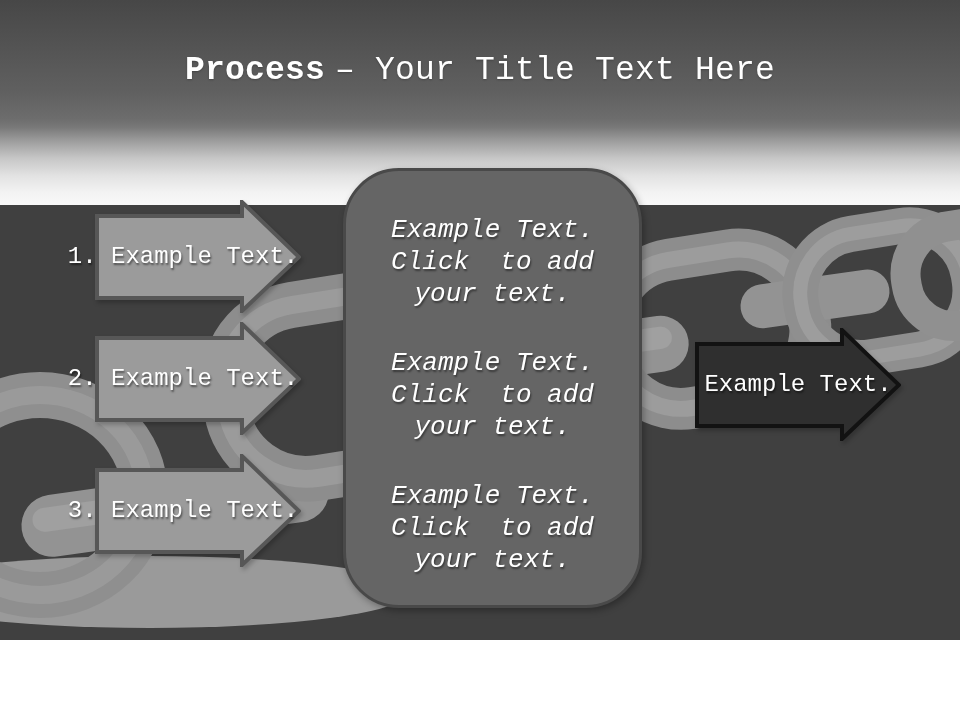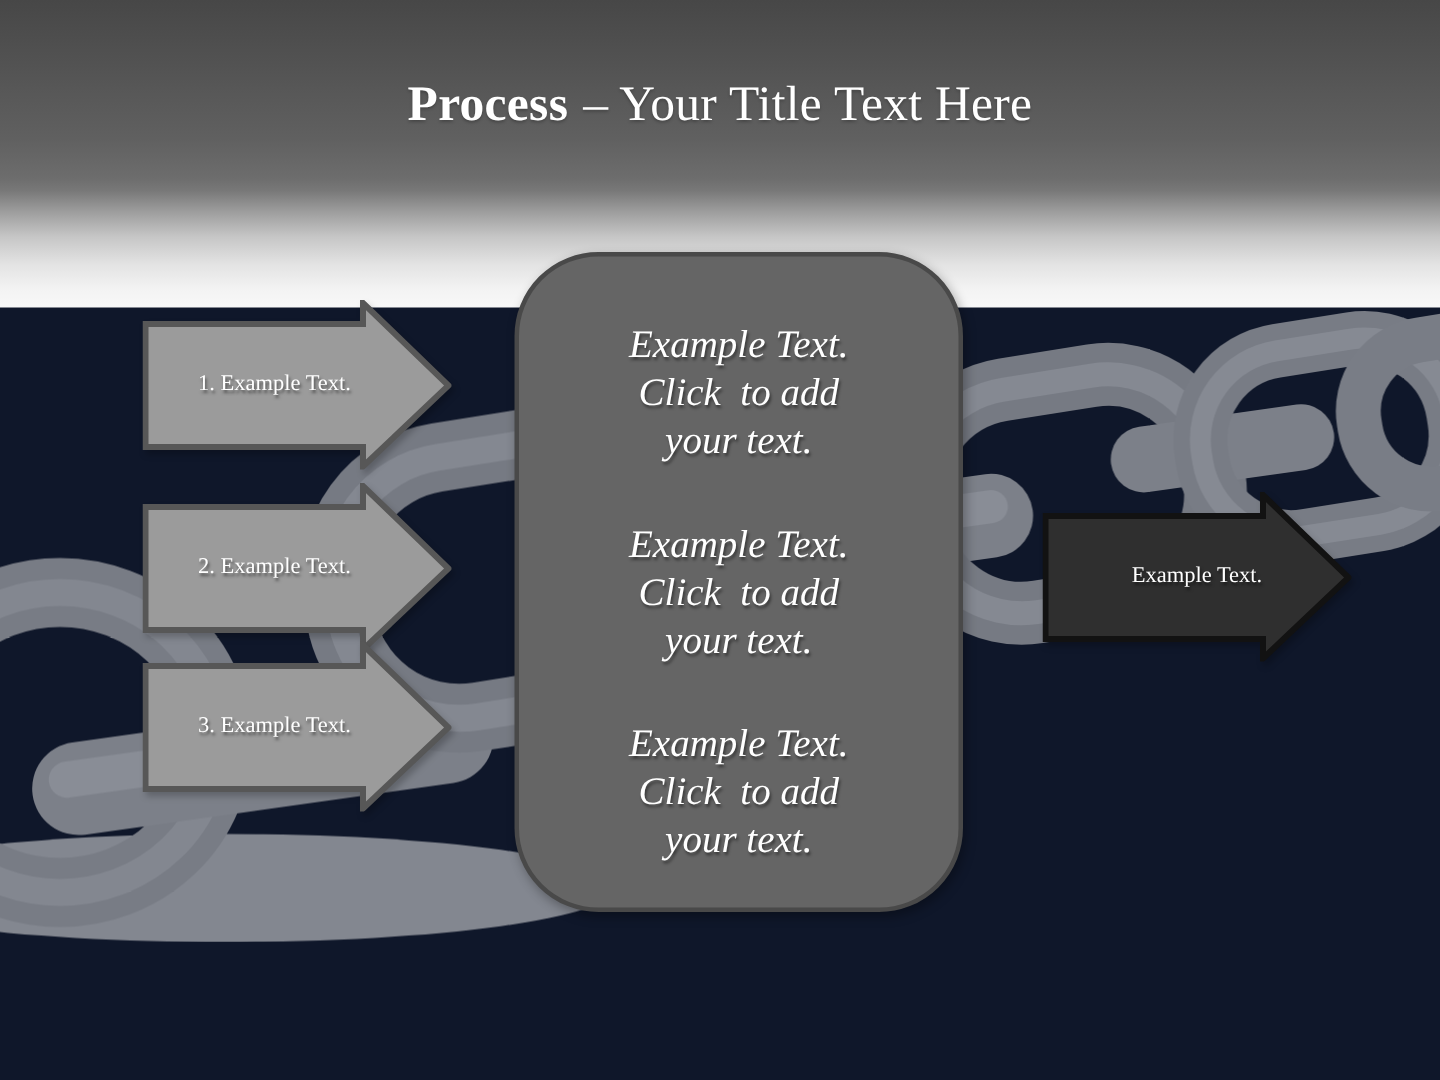--- a/index.html
+++ b/index.html
@@ -1,21 +1,21 @@
 <!DOCTYPE html>
 <html><head>
 <meta charset="utf-8">
 <style>
   html,body { margin:0; padding:0; }
   .slide {
     position: relative;
-    width: 960px; height: 720px;
-    background: #0f172a;
+    width: 960px; height: 640px;
+    background: #404040;
     overflow: hidden;
-    font-family: Liberation Serif, serif;
+    font-family: Liberation Mono, monospace;
   }
 
   
   .header {
     position: absolute; left:0; top:0; width:960px; height:205px;
     background: linear-gradient(180deg,
       #474747 0%, #535353 22%, #606060 45%, #6d6d6d 58%,
       #787878 62%, #9e9e9e 69%, #c6c6c6 77%, #e3e3e3 86%,
       #f3f3f3 94%, #f8f8f8 100%);
     z-index: 0;
@@ -32,21 +32,21 @@
   
   .chain { position:absolute; left:0; top:0; z-index:1; }
 
   
   .arrow { position:absolute; width:206px; height:113px; z-index:2; }
   .arrow svg { position:absolute; left:0; top:0;
                filter: drop-shadow(2px 3px 2px rgba(0,0,0,0.22)); }
   .arrow .label {
     position:absolute; left:0; top:0; width:176px; height:113px;
     display:flex; align-items:center; justify-content:center;
-    color:#ffffff; font-size:15px; white-space:nowrap;
+    color:#ffffff; font-size:24px; white-space:nowrap;
     text-shadow: 1px 2px 2px rgba(0,0,0,0.5);
   }
   .arrow-out .label { width:206px; }
 
   
   .center-box {
     position:absolute; left:343px; top:168px;
     width:299px; height:440px; box-sizing:border-box;
     background:#656565; border:3px solid #494949; border-radius:56px;
     box-shadow: 2px 3px 7px rgba(0,0,0,0.3);
@@ -112,21 +112,21 @@
     <span class="label">1. Example Text.</span>
   </div>
 
   <div class="arrow" style="left:95px; top:322px;">
     <svg width="206" height="113" viewBox="0 0 206 113">
       <polygon points="2,16 147,16 147,2 204,57 147,111 147,98 2,98" fill="#9b9b9b" stroke="#575757" stroke-width="4"></polygon>
     </svg>
     <span class="label">2. Example Text.</span>
   </div>
 
-  <div class="arrow" style="left:95px; top:428px;">
+  <div class="arrow" style="left:95px; top:454px;">
     <svg width="206" height="113" viewBox="0 0 206 113">
       <polygon points="2,16 147,16 147,2 204,57 147,111 147,98 2,98" fill="#9b9b9b" stroke="#575757" stroke-width="4"></polygon>
     </svg>
     <span class="label">3. Example Text.</span>
   </div>
 
   <div class="center-box">
     <div class="para">Example Text.
 Click  to add
 your text.</div>

